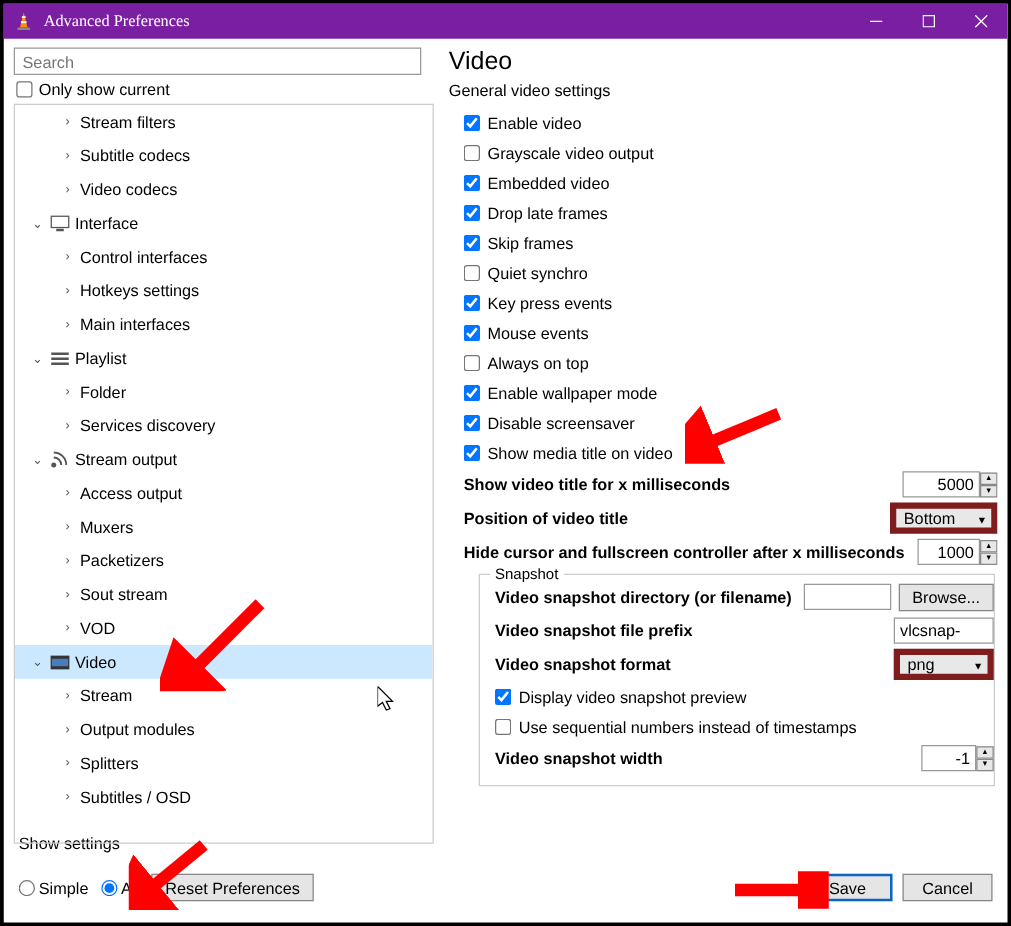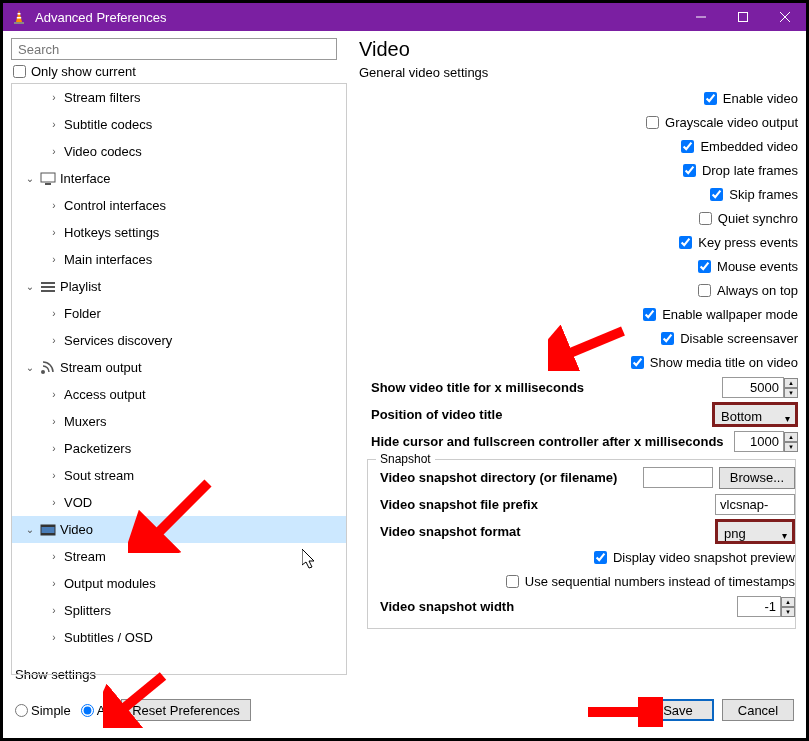--- a/index.html
+++ b/index.html
@@ -1,20 +1,20 @@
 <!DOCTYPE html>
 <html><head>
 <meta charset="utf-8">
 <style>
 * { box-sizing: border-box; margin: 0; padding: 0; font-family: 'Segoe UI', Tahoma, sans-serif; font-size: 13px; }
 body { width: 809px; height: 741px; border: 3px solid #000; position: relative; background: #fff; }
 .titlebar { height: 28px; background: #7b1fa2; display: flex; align-items: center; color: #fff; }
 .titlebar .logo { width: 16px; height: 16px; margin: 0 8px; position: relative; }
 .logo svg { width: 16px; height: 16px; }
-.titlebar .title { flex: 1; font-size: 13px; }
+.titlebar .title { flex: 1; font-size: 13px; font-family: Liberation Serif, serif; }
 .titlebar .winbtn { width: 42px; height: 28px; display: flex; align-items: center; justify-content: center; color: #fff; }
 .content { display: flex; height: 644px; }
 .left { width: 346px; padding: 7px 2px 0 8px; display: flex; flex-direction: column; }
 .search { width: 326px; height: 22px; border: 1px solid #999; padding: 2px 6px; color: #888; margin-bottom: 4px; }
 .onlycurrent { display: flex; align-items: center; margin-bottom: 4px; padding-left: 2px; }
 .onlycurrent input { margin-right: 5px; }
 .tree-wrap { flex: 1; border: 1px solid #ccc; position: relative; overflow: hidden; }
 .tree { overflow-y: auto; height: 100%; }
 .tree::-webkit-scrollbar { width: 16px; }
 .tree::-webkit-scrollbar-track { background: #f0f0f0; }
@@ -25,32 +25,32 @@
 .node .icn { width: 16px; margin-right: 4px; display: flex; align-items: center; justify-content: center; }
 .node.lvl2 { padding-left: 36px; }
 .right { flex: 1; padding: 7px 8px 0 10px; display: flex; flex-direction: column; }
 .right h2 { font-size: 20px; font-weight: 400; margin-bottom: 4px; }
 .subhead { font-size: 13px; margin-bottom: 6px; }
 .panel-wrap { flex: 1; position: relative; overflow: hidden; }
 .panel { overflow: auto; height: 100%; position: relative; }
 .panel::-webkit-scrollbar { width: 16px; height: 16px; }
 .panel::-webkit-scrollbar-track { background: #f0f0f0; }
 .panel::-webkit-scrollbar-thumb { background: #c0c0c0; border: 1px solid #aaa; }
-.chk { display: flex; align-items: center; height: 24px; padding-left: 12px; justify-content: flex-end; }
+.chk { display: flex; align-items: center; height: 24px; padding-left: 12px; }
 .chk input { margin-right: 6px; }
 .row { display: flex; align-items: center; height: 27px; padding-left: 12px; }
 .row .lbl { flex: 1; font-weight: bold; }
 .row input[type=text], .row input[type=number] { height: 21px; border: 1px solid #999; padding: 0 4px; }
 .spin { display: flex; align-items: center; }
 .spin input { width: 62px; text-align: right; }
 .spin .spinbtns { width: 14px; display: flex; flex-direction: column; }
 .spin .spinbtns div { height: 10px; border: 1px solid #888; background: #e8e8e8; font-size: 7px; text-align: center; line-height: 8px; }
-.sel { height: 25px; border: 3px solid #7f1d1d; background: #e8e8e8; padding: 0 18px 0 6px; position: relative; display: flex; align-items: flex-end; }
+.sel { height: 25px; border: 5px solid #7f1d1d; background: #e8e8e8; padding: 0 18px 0 6px; position: relative; display: flex; align-items: flex-end; }
 .sel::after { content: "▾"; position: absolute; right: 5px; font-size: 10px; }
-.fieldset { border: 1px solid #ccc; margin: 4px 2px 4px 8px; padding: 4px 0 8px 0; position: relative; }
+.fieldset { border: 1px solid #ccc; margin: 4px 2px 4px 24px; padding: 4px 0 8px 0; position: relative; }
 .fieldset .legend { position: absolute; top: -8px; left: 8px; background: #fff; padding: 0 4px; font-size: 12px; }
 .btn { height: 22px; border: 1px solid #888; background: #e5e5e5; padding: 0 10px; display: inline-flex; align-items: center; justify-content: center; cursor: default; }
 .bottom { height: 56px; padding: 4px 12px 10px 12px; display: flex; align-items: flex-end; justify-content: space-between; }
 .showset { display: flex; flex-direction: column; gap: 17px; }
 .showset .radios { display: flex; align-items: center; gap: 10px; }
 .radios label { display: flex; align-items: center; gap: 3px; }
 .btns { display: flex; gap: 8px; }
 .btns .btn { width: 72px; }
 .btns .btn.primary { border: 2px solid #0a66c2; }
 .arrow { position: absolute; pointer-events: none; }

